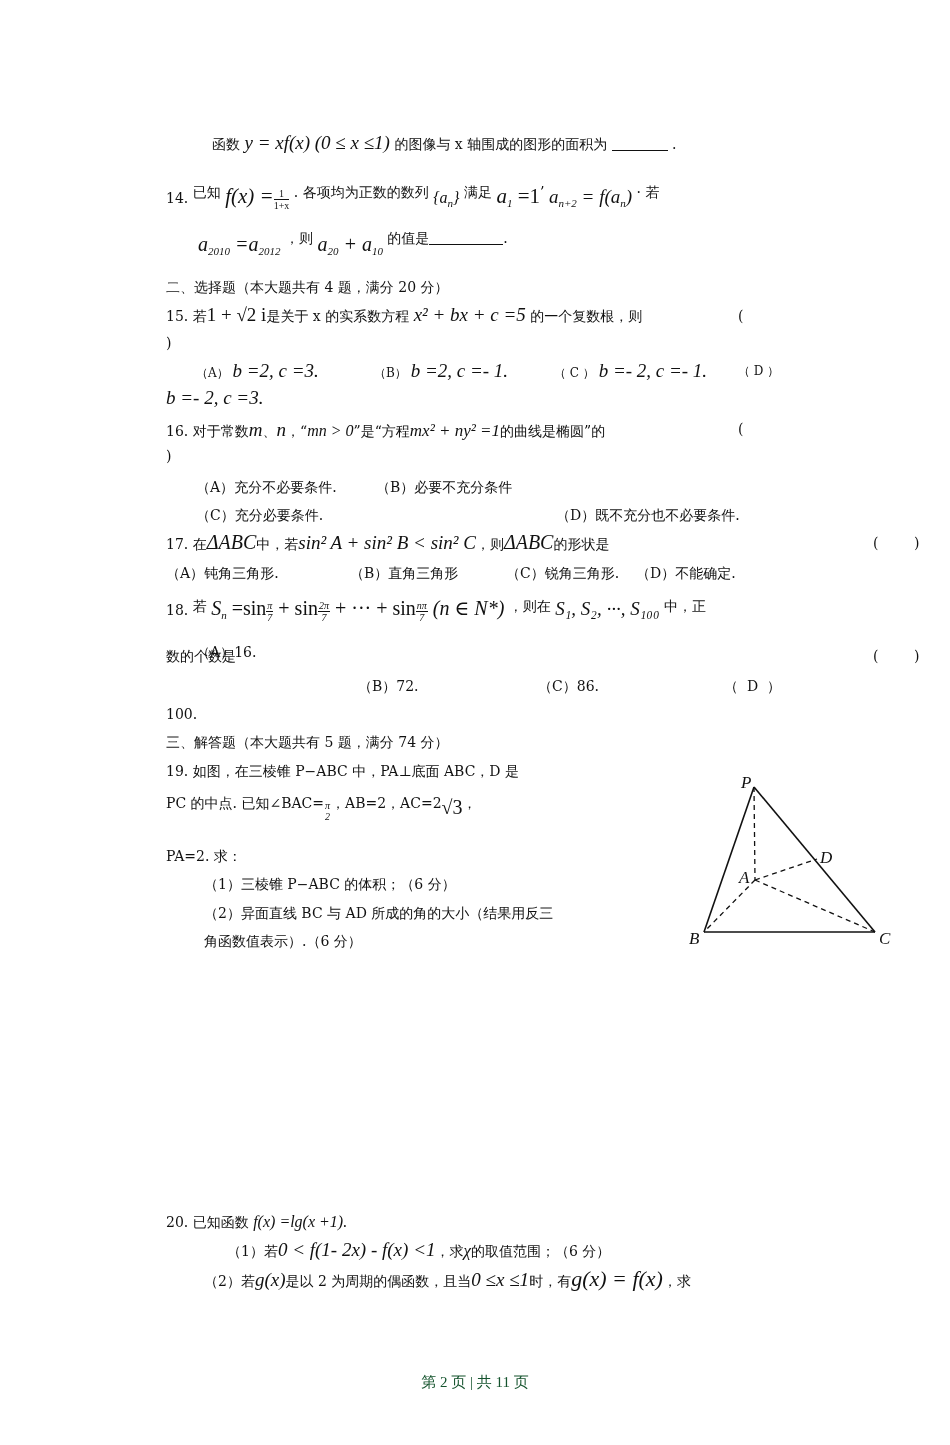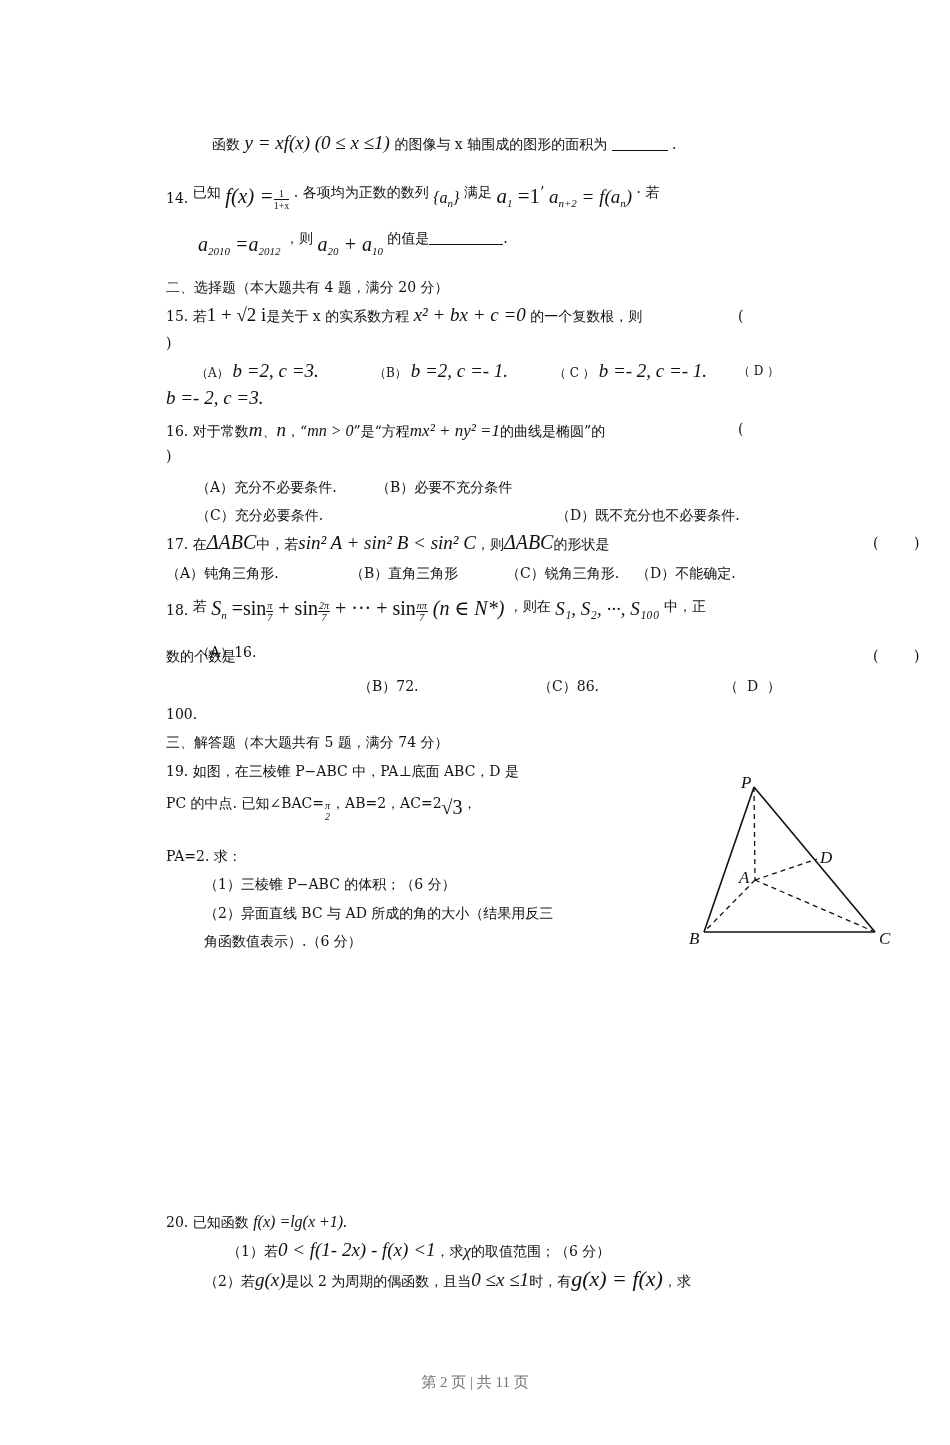--- a/index.html
+++ b/index.html
@@ -9,21 +9,21 @@
   .ln { position: absolute; white-space: nowrap; font-size: 14px; line-height: 20px; }
   .m { font-family: "Liberation Serif", "DejaVu Serif", serif; font-size: 19px; }
   .mi { font-family: "Liberation Serif", "DejaVu Serif", serif; font-style: italic; font-size: 19px; }
   .sub { font-size: 11px; vertical-align: -4px; }
   .frac { display: inline-block; vertical-align: -6px; text-align: center; font-size: 10px; line-height: 11px; font-family: "Liberation Serif", serif; }
   .frac .num { display: block; border-bottom: 1px solid #111; padding: 0 1px; }
   .frac .den { display: block; }
   .blank { display: inline-block; border-bottom: 1px solid #111; height: 14px; vertical-align: -2px; }
   .paren { position: absolute; white-space: nowrap; font-size: 14px; }
   .footer { position: absolute; left: 0; width: 950px; text-align: center; font-size: 15px;
-            font-family: "Liberation Serif", "DejaVu Serif", serif; color: #737373; }
+            font-family: "Liberation Serif", "DejaVu Serif", serif; color: #14532d; }
   svg text { font-family: "Liberation Serif", "DejaVu Serif", serif; font-style: italic; font-size: 17px; fill: #111; }
 </style>
 </head>
 <body>
 
 <div class="page">
 
   <div class="ln" style="left:212px; top:133px;">
     <span>函数</span>
     <span class="mi">y = xf(x) (0 ≤ x ≤1)</span>
@@ -49,21 +49,21 @@
     <span style="vertical-align:8px;">，则</span>
     <span class="mi" style="font-size:20px;"><span>a</span><span class="sub">20</span><span> + a</span><span class="sub">10</span></span>
     <span style="vertical-align:8px;">的值是</span><span class="blank" style="width:74px; vertical-align:6px;"></span><span style="vertical-align:8px;">.</span>
   </div>
 
   <div class="ln" style="left:166px; top:277px;">二、选择题（本大题共有 4 题，满分 20 分）</div>
 
   <div class="ln" style="left:166px; top:305px;">
     <span>15.</span>
     <span>若</span><span class="m">1 + √2 i</span><span>是关于 x 的实系数方程</span>
-    <span class="mi">x² + bx + c =0</span>
+    <span class="mi">x² + bx + c =5</span>
     <span>的一个复数根，则</span>
   </div>
   <div class="paren" style="left:738px; top:308px;">(</div>
   <div class="paren" style="left:166px; top:335px;">)</div>
 
   <div class="ln" style="left:196px; top:361px; font-size:12px;">
     <span>（A）</span>
     <span class="mi">b =2, c =3.</span>
   </div>
   <div class="ln" style="left:374px; top:361px; font-size:12px;">

